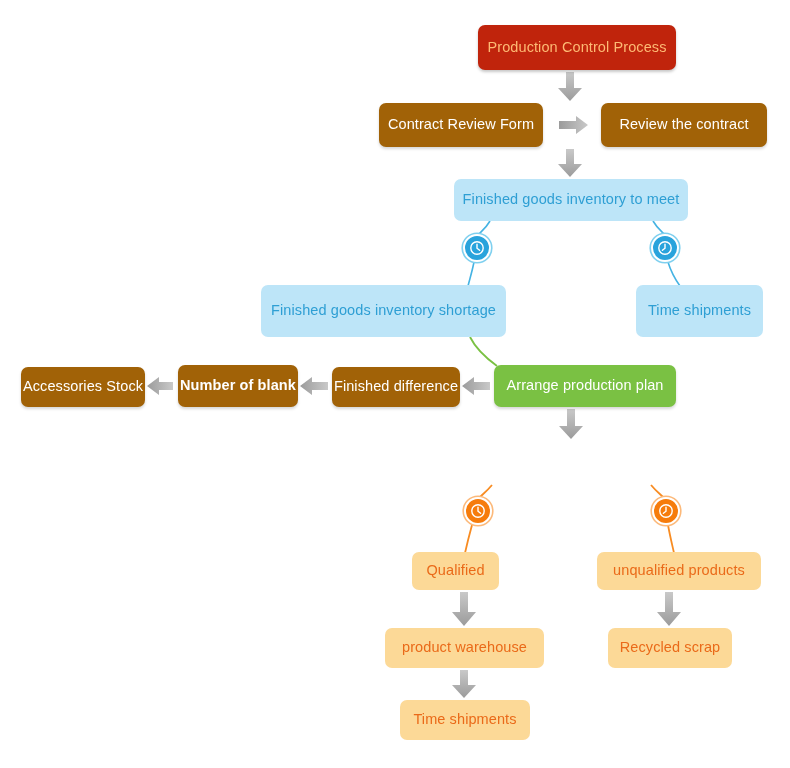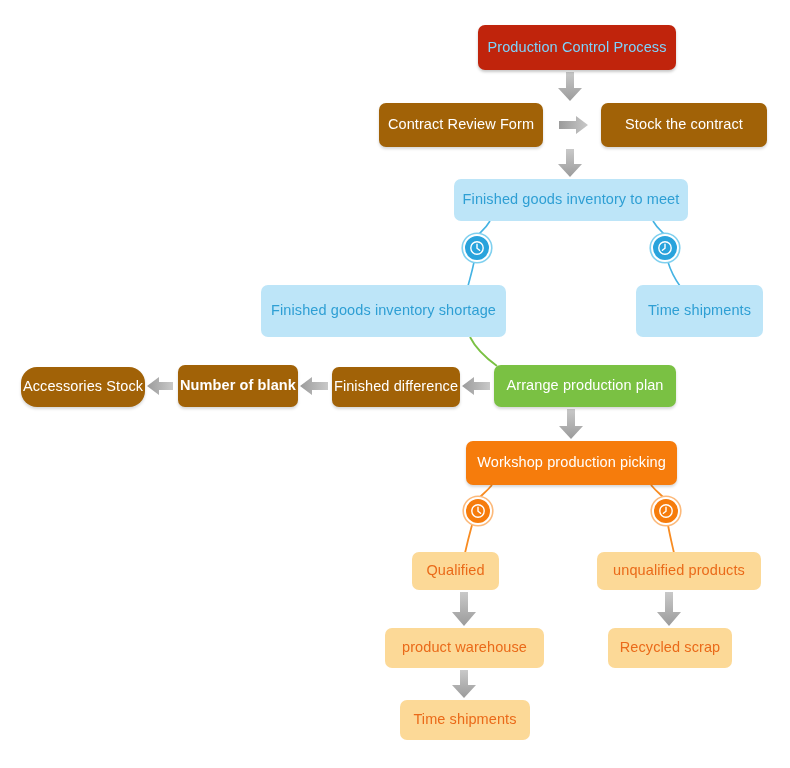--- a/index.html
+++ b/index.html
@@ -34,21 +34,21 @@
     border-radius: 7px;
     text-align: center;
     line-height: 1.2;
     white-space: nowrap;
     padding: 0 14px;
     font-size: 14.5px;
     letter-spacing: 0.1px;
   }
   .node.red {
     background: #c0240c;
-    color: #7dd3fc;
+    color: #fdba74;
     box-shadow: 0 2px 3px rgba(0,0,0,0.22);
   }
   .node.blue {
     background: #a16207;
     color: #ffffff;
     box-shadow: 0 2px 3px rgba(0,0,0,0.16);
   }
   .node.lightblue {
     background: #bde5f8;
     color: #2e9fd4;
@@ -163,37 +163,36 @@
 
     <g>
       <path d="M460,670 L468,670 L468,685 L476,685 L464,698 L452,685 L460,685 Z" fill="url(#gGray)"></path>
     </g>
   </svg>
 
   <div class="node red" style="left:478px; top:25px; width:198px; height:45px;">Production Control Process</div>
 
   <div class="node blue" style="left:379px; top:103px; width:164px; height:44px;">Contract Review Form</div>
 
-  <div class="node blue" style="left:601px; top:103px; width:166px; height:44px;">Stock the contract</div>
+  <div class="node blue" style="left:601px; top:103px; width:166px; height:44px;">Review the contract</div>
 
   <div class="node lightblue" style="left:454px; top:179px; width:234px; height:42px;">Finished goods inventory to meet</div>
 
   <div class="node lightblue" style="left:261px; top:285px; width:245px; height:52px;">Finished goods inventory shortage</div>
 
   <div class="node lightblue" style="left:636px; top:285px; width:127px; height:52px;">Time shipments</div>
 
   <div class="node green" style="left:494px; top:365px; width:182px; height:42px;">Arrange production plan</div>
 
   <div class="node blue" style="left:332px; top:367px; width:128px; height:40px;">Finished difference</div>
 
   <div class="node blue" style="left:178px; top:365px; width:120px; height:42px;font-weight:bold;">Number of blank</div>
 
-  <div class="node blue" style="left:21px; top:367px; width:124px; height:40px;border-radius:16px;">Accessories Stock</div>
-
-  <div class="node orange" style="left:466px; top:441px; width:211px; height:44px;">Workshop production picking</div>
+  <div class="node blue" style="left:21px; top:367px; width:124px; height:40px;">Accessories Stock</div>
+
 
   <div class="node lightorange" style="left:412px; top:552px; width:87px; height:38px;">Qualified</div>
 
   <div class="node lightorange" style="left:597px; top:552px; width:164px; height:38px;">unqualified products</div>
 
   <div class="node lightorange" style="left:385px; top:628px; width:159px; height:40px;">product warehouse</div>
 
   <div class="node lightorange" style="left:608px; top:628px; width:124px; height:40px;">Recycled scrap</div>
 
   <div class="node lightorange" style="left:400px; top:700px; width:130px; height:40px;">Time shipments</div>

